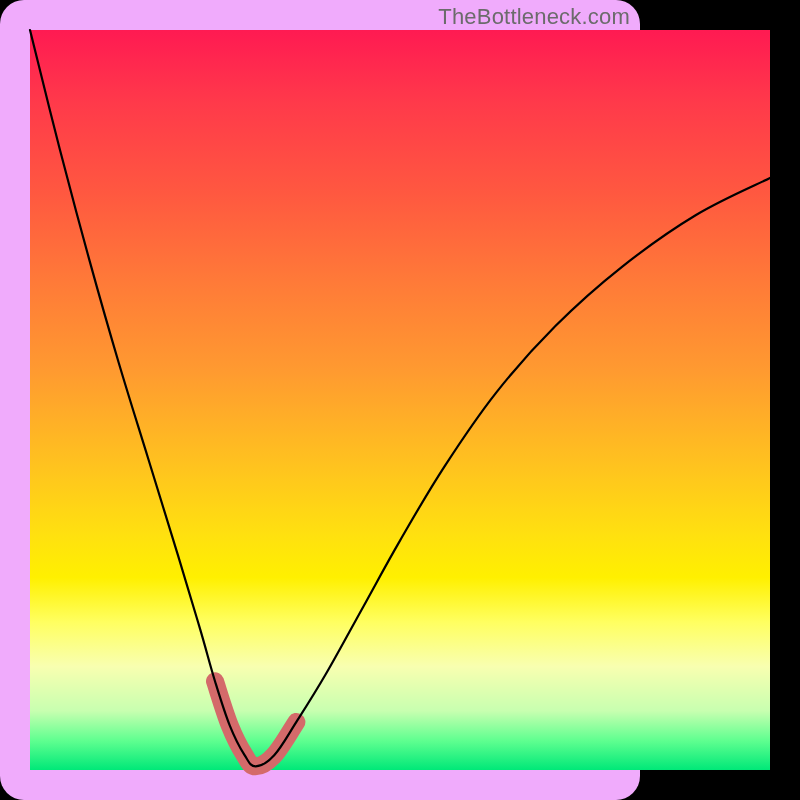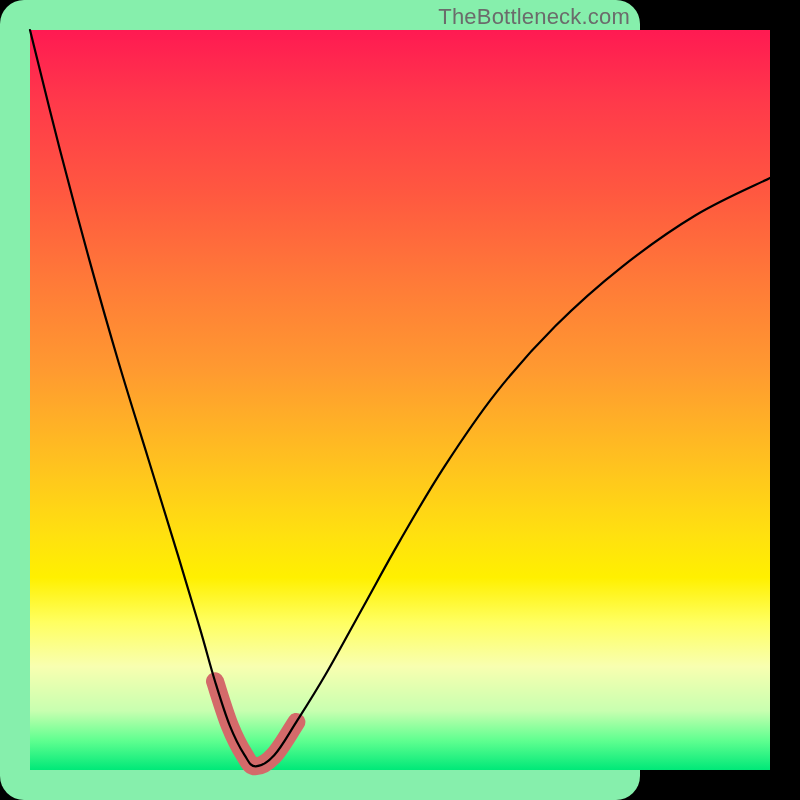--- a/index.html
+++ b/index.html
@@ -10,21 +10,21 @@
     background: #000;
     overflow: hidden;
     font-family: Arial, Helvetica, sans-serif;
   }
   .frame {
     position: absolute;
     left: 0;
     top: 0;
     width: 640px;
     height: 800px;
-    background: #86efac;
+    background: #f0abfc;
     border-radius: 24px;
   }
   .plot {
     position: absolute;
     left: 30px;
     top: 30px;
     width: 740px;
     height: 740px;
     background: linear-gradient(
       to bottom,

